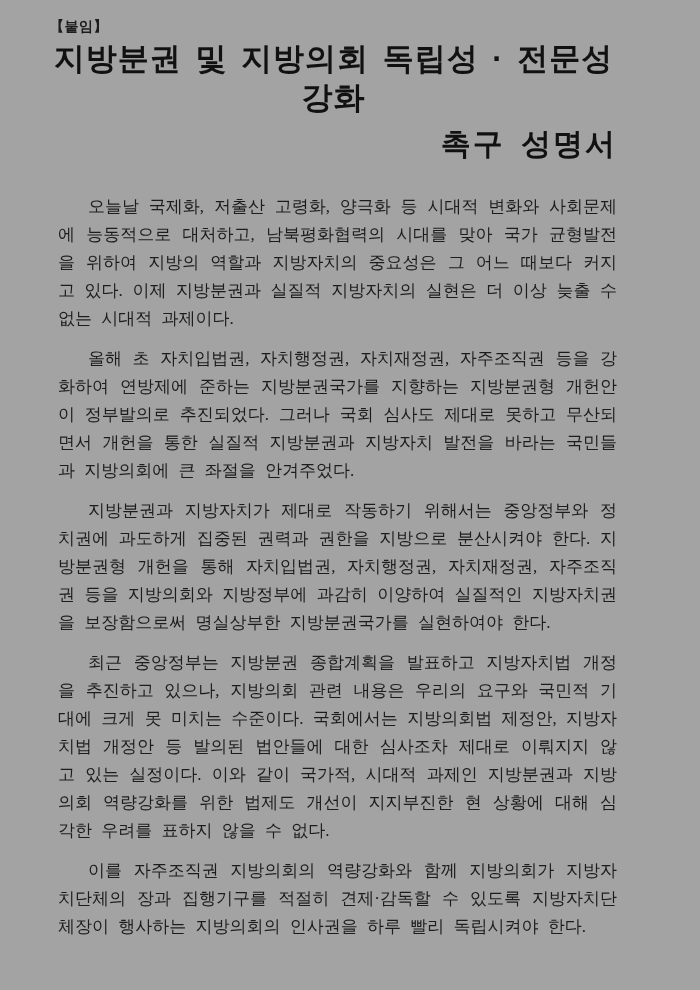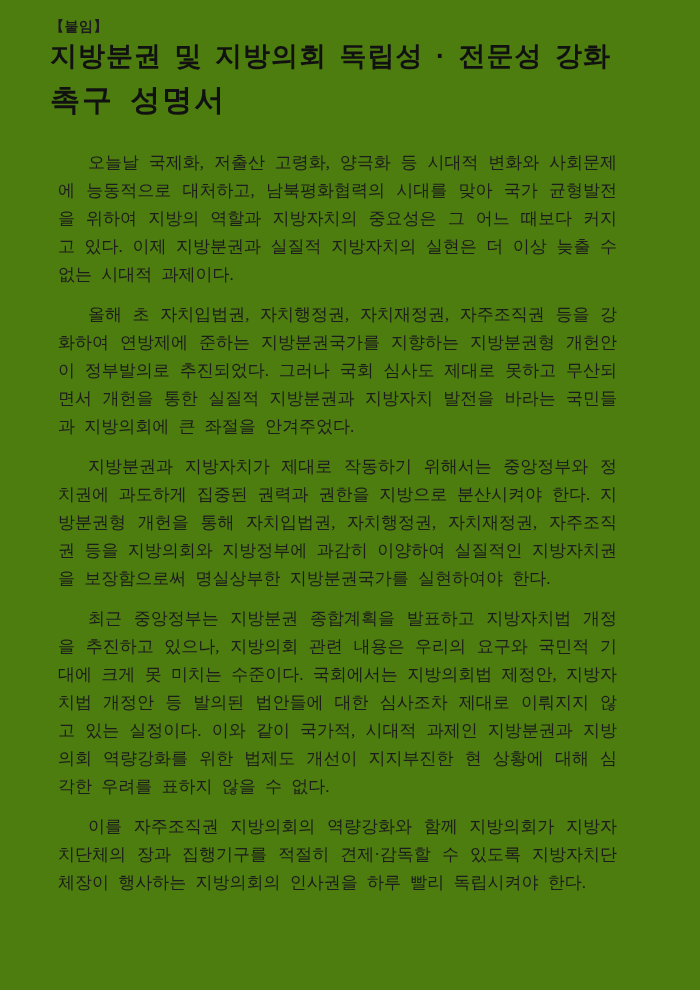--- a/index.html
+++ b/index.html
@@ -5,47 +5,47 @@
   html, body {
     margin: 0;
     padding: 0;
     background: #ffffff;
   }
   .page {
     position: relative;
     width: 700px;
     height: 990px;
     box-sizing: border-box;
-    background: #4d7c0f;
+    background: #a3a3a3;
     color: #1c1c1c;
     padding: 18px 83px 0 50px;
     overflow: hidden;
   }
   .attachment-label {
     font-family: "Liberation Sans", sans-serif;
     font-weight: 700;
     font-size: 14px;
     letter-spacing: 0.5px;
     color: #1c1c1c;
   }
   .title-block {
     margin-top: 4px;
   }
   .title-line1 {
-    text-align: left;
+    text-align: center;
     font-family: "Liberation Sans", sans-serif;
     font-weight: 800;
-    font-size: 27px;
+    font-size: 31px;
     letter-spacing: 1px;
     word-spacing: 4px;
     line-height: 1.25;
     color: #111111;
   }
   .title-line2 {
-    text-align: left;
+    text-align: right;
     font-family: "Liberation Sans", sans-serif;
     font-weight: 800;
     font-size: 30px;
     letter-spacing: 2px;
     word-spacing: 6px;
     margin-top: 6px;
     color: #111111;
   }
   .doc-body {
     margin-top: 28px;

